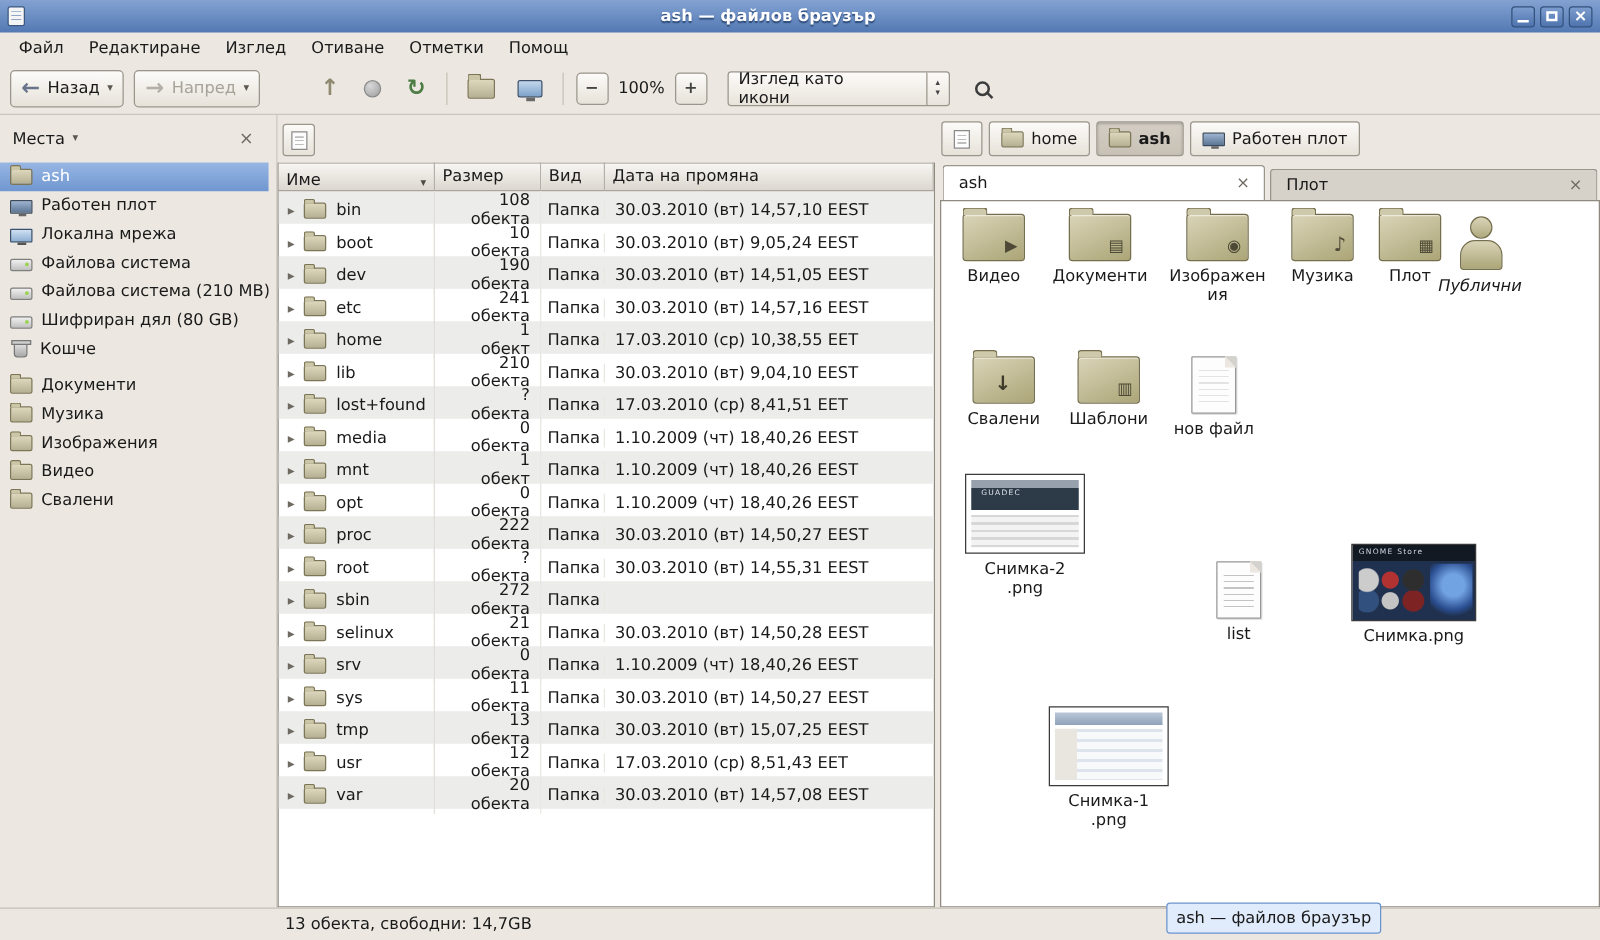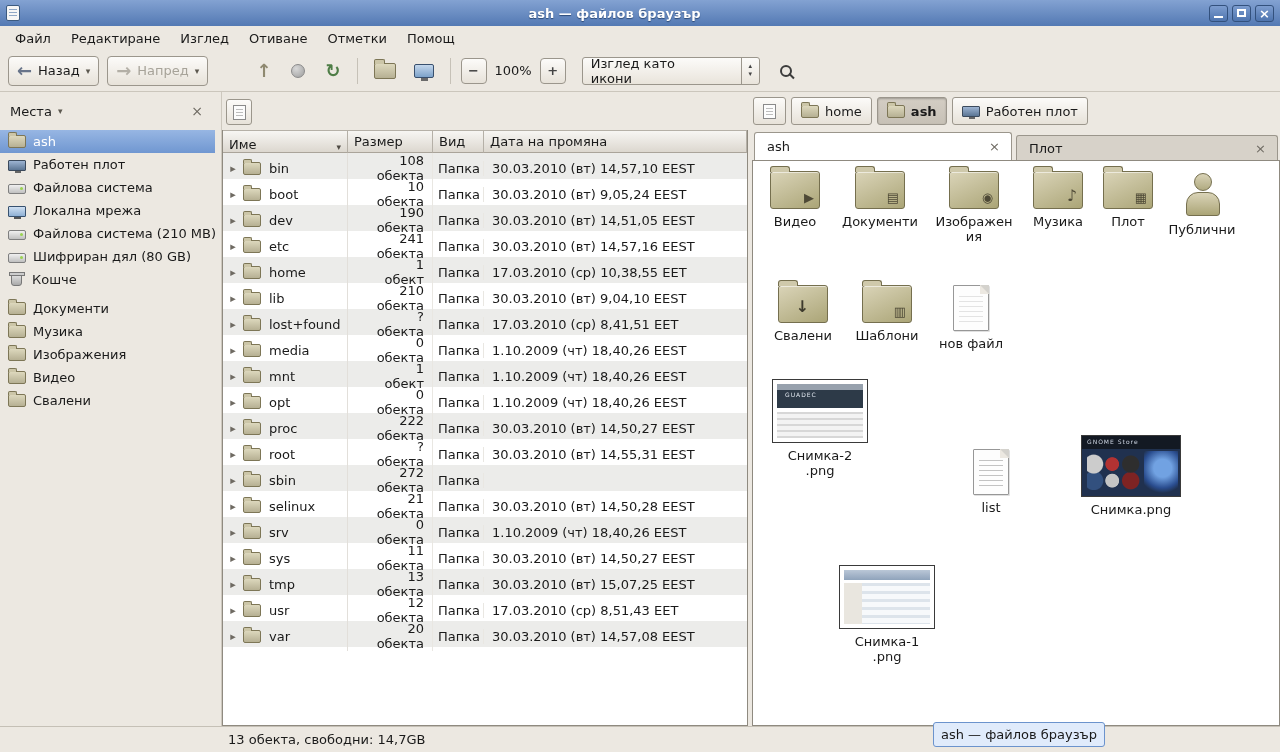--- a/index.html
+++ b/index.html
@@ -107,21 +107,21 @@
   .ri { position:absolute; display:flex; flex-direction:column; align-items:center; text-align:center; }
   .ri-label { line-height:15px; white-space:nowrap; }
   .ri-icon { position:relative; margin-bottom:5px; }
 
   .ri:nth-of-type(1){left:6px;top:10px;width:72px;}
   .ri:nth-of-type(2){left:86px;top:10px;width:82px;}
   .ri:nth-of-type(3){left:178px;top:10px;width:86px;}
   .ri:nth-of-type(3) .ri-label{width:80px;white-space:normal;overflow-wrap:anywhere;}
   .ri:nth-of-type(4){left:272px;top:10px;width:66px;}
   .ri:nth-of-type(5){left:344px;top:10px;width:62px;}
-  .ri:nth-of-type(6){left:410px;top:10px;width:78px;}
+  .ri:nth-of-type(6){left:392px;top:10px;width:78px;font-style:italic;}
   .ri:nth-of-type(7){left:14px;top:124px;width:72px;}
   .ri:nth-of-type(8){left:98px;top:124px;width:72px;text-align:right;}
   .ri:nth-of-type(9){left:180px;top:124px;width:76px;}
   .ri:nth-of-type(10){left:16px;top:218px;width:102px;}
   .ri:nth-of-type(10) .ri-label{width:66px;white-space:normal;overflow-wrap:anywhere;}
   .ri:nth-of-type(11){left:206px;top:288px;width:64px;}
   .ri:nth-of-type(12){left:326px;top:274px;width:104px;align-items:center;}
   .ri:nth-of-type(13){left:82px;top:404px;width:104px;}
   .ri:nth-of-type(13) .ri-label{width:66px;white-space:normal;overflow-wrap:anywhere;}
 
@@ -286,27 +286,27 @@
       <span class="i16 icon-folder"></span>
       <span>ash</span>
     </div>
 
     <div class="side-item">
       <span class="i16 icon-desktop"></span>
       <span>Работен плот</span>
     </div>
 
     <div class="side-item">
+      <span class="i16 icon-network"></span>
+      <span>Локална мрежа</span>
+    </div>
+
+    <div class="side-item">
       <span class="i16 icon-drive"></span>
       <span>Файлова система</span>
-    </div>
-
-    <div class="side-item">
-      <span class="i16 icon-network"></span>
-      <span>Локална мрежа</span>
     </div>
 
     <div class="side-item">
       <span class="i16 icon-drive"></span>
       <span>Файлова система (210 MB)</span>
     </div>
 
     <div class="side-item">
       <span class="i16 icon-drive"></span>
       <span>Шифриран дял (80 GB)</span>

